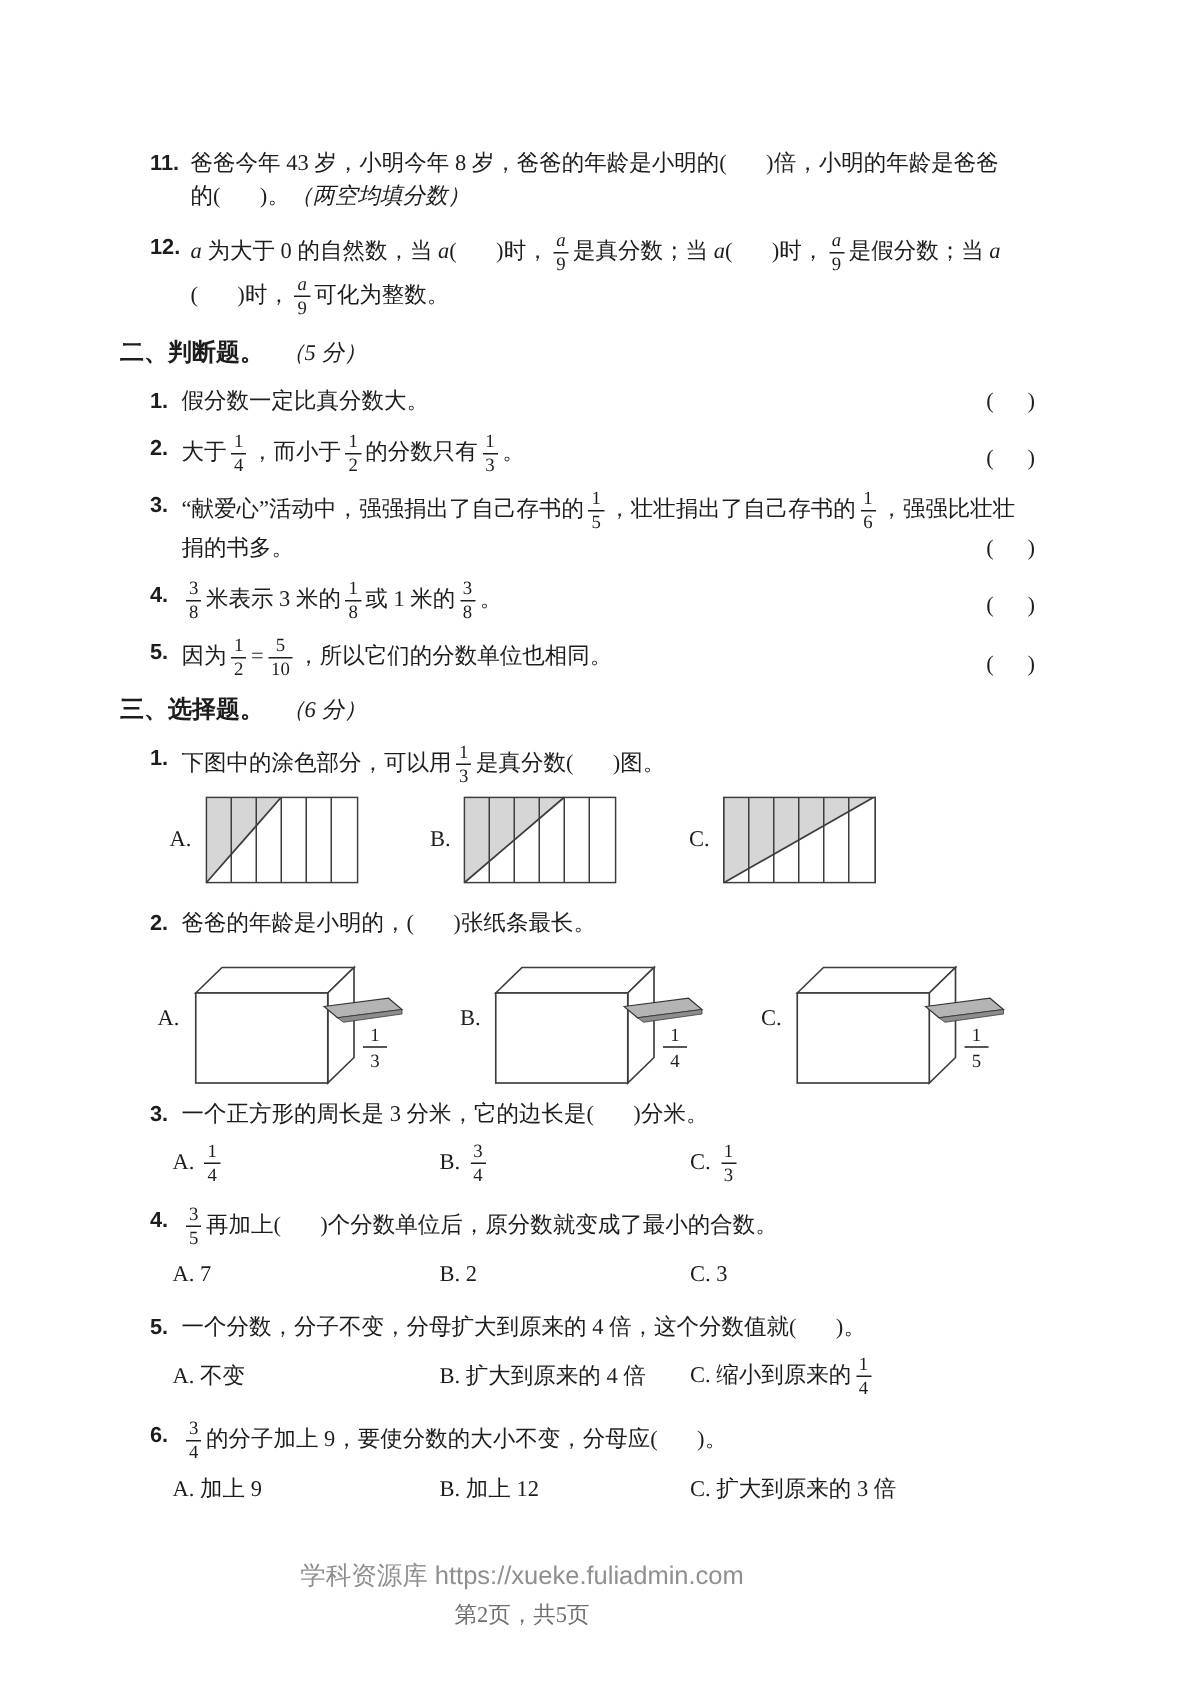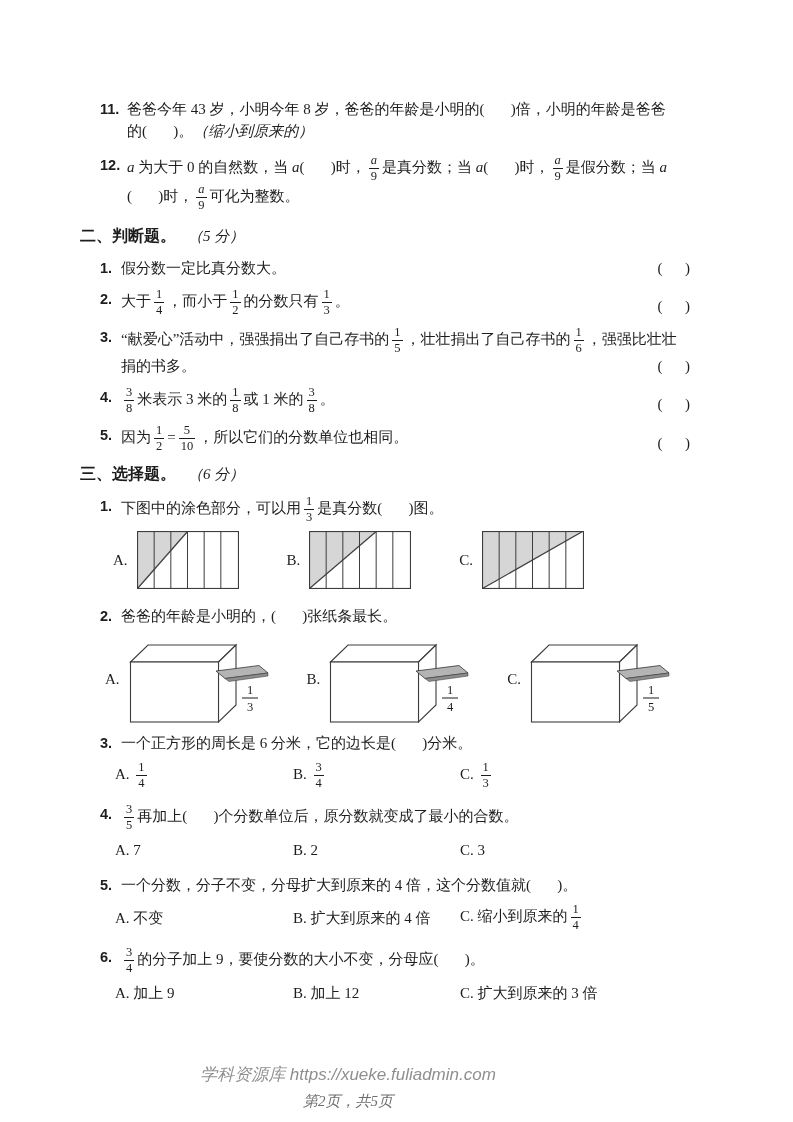--- a/index.html
+++ b/index.html
@@ -41,32 +41,32 @@
   .boxgroup{display:flex;align-items:center;margin-right:26px;}
   .boxgroup:last-child{margin-right:0;}
   
   .blank{white-space:pre;}
   .frac{display:inline-flex;flex-direction:column;align-items:center;vertical-align:middle;line-height:1.05;font-size:12.5px;margin:0 3px;}
   .frac .fn{padding:0 2px 1px;}
   .frac .fd{border-top:1px solid #1d1d1d;padding:1px 2px 0;}
   .it{font-style:italic;}
   .kai{font-style:italic;}
   
-  .footer{position:absolute;left:0;right:0;top:1064px;text-align:center;font-style:italic;}
+  .footer{position:absolute;left:0;right:0;top:1040px;text-align:center;}
   .fsite{font-family:"Liberation Sans","DejaVu Sans",sans-serif;font-size:17px;color:#8f8f8f;}
   .fpage{font-size:15px;color:#6e6e6e;margin-top:4px;}
 </style>
 </head>
 <body>
 
 <div class="page">
   <div class="content" id="doc">
       <div class="qrow">
         <span class="qnum">11.</span>
-        <div class="qbody"><span>爸爸今年 43 岁，小明今年 8 岁，爸爸的年龄是小明的</span><span class="blank">(&nbsp;&nbsp;&nbsp;&nbsp;&nbsp;&nbsp;&nbsp;)</span><span>倍，小明的年龄是爸爸</span><br><span>的</span><span class="blank">(&nbsp;&nbsp;&nbsp;&nbsp;&nbsp;&nbsp;&nbsp;)</span><span>。</span><span class="kai">（缩小到原来的）</span></div>
+        <div class="qbody"><span>爸爸今年 43 岁，小明今年 8 岁，爸爸的年龄是小明的</span><span class="blank">(&nbsp;&nbsp;&nbsp;&nbsp;&nbsp;&nbsp;&nbsp;)</span><span>倍，小明的年龄是爸爸</span><br><span>的</span><span class="blank">(&nbsp;&nbsp;&nbsp;&nbsp;&nbsp;&nbsp;&nbsp;)</span><span>。</span><span class="kai">（两空均填分数）</span></div>
       </div>
       <div class="qrow">
         <span class="qnum">12.</span>
         <div class="qbody"><span class="it">a</span><span> 为大于 0 的自然数，当 </span><span class="it">a</span><span class="blank">(&nbsp;&nbsp;&nbsp;&nbsp;&nbsp;&nbsp;&nbsp;)</span><span>时，</span><span class="frac">
             <span class="fn it">a</span>
             <span class="fd">9</span>
           </span><span>是真分数；当 </span><span class="it">a</span><span class="blank">(&nbsp;&nbsp;&nbsp;&nbsp;&nbsp;&nbsp;&nbsp;)</span><span>时，</span><span class="frac">
             <span class="fn it">a</span>
             <span class="fd">9</span>
           </span><span>是假分数；当 </span><span class="it">a</span><br><span class="blank">(&nbsp;&nbsp;&nbsp;&nbsp;&nbsp;&nbsp;&nbsp;)</span><span>时，</span><span class="frac">
@@ -219,21 +219,21 @@
             <polygon points="87,37 130,31.5 139,39 96,44.5" fill="#b4b4b4" stroke="#333333" stroke-width="0.8"></polygon>
             <polygon points="96,44.5 139,39 139,42 100,47.5" fill="#8d8d8d" stroke="#333333" stroke-width="0.5"></polygon>
             <text x="121" y="60" text-anchor="middle" font-size="12.5" fill="#1d1d1d">1</text>
             <line x1="113" y1="64" x2="129" y2="64" stroke="#1d1d1d" stroke-width="1"></line>
             <text x="121" y="77" text-anchor="middle" font-size="12.5" fill="#1d1d1d">5</text>
           </svg>
         </span>
       </div>
       <div class="crow">
         <span class="cnum">3.</span>
-        <div class="cbody"><span>一个正方形的周长是 6 分米，它的边长是</span><span class="blank">(&nbsp;&nbsp;&nbsp;&nbsp;&nbsp;&nbsp;&nbsp;)</span><span>分米。</span></div>
+        <div class="cbody"><span>一个正方形的周长是 3 分米，它的边长是</span><span class="blank">(&nbsp;&nbsp;&nbsp;&nbsp;&nbsp;&nbsp;&nbsp;)</span><span>分米。</span></div>
       </div>
       <div class="optrow">
         <span class="opt o1"><span>A. </span><span class="frac">
             <span class="fn">1</span>
             <span class="fd">4</span>
           </span></span>
         <span class="opt o2"><span>B. </span><span class="frac">
             <span class="fn">3</span>
             <span class="fd">4</span>
           </span></span>

